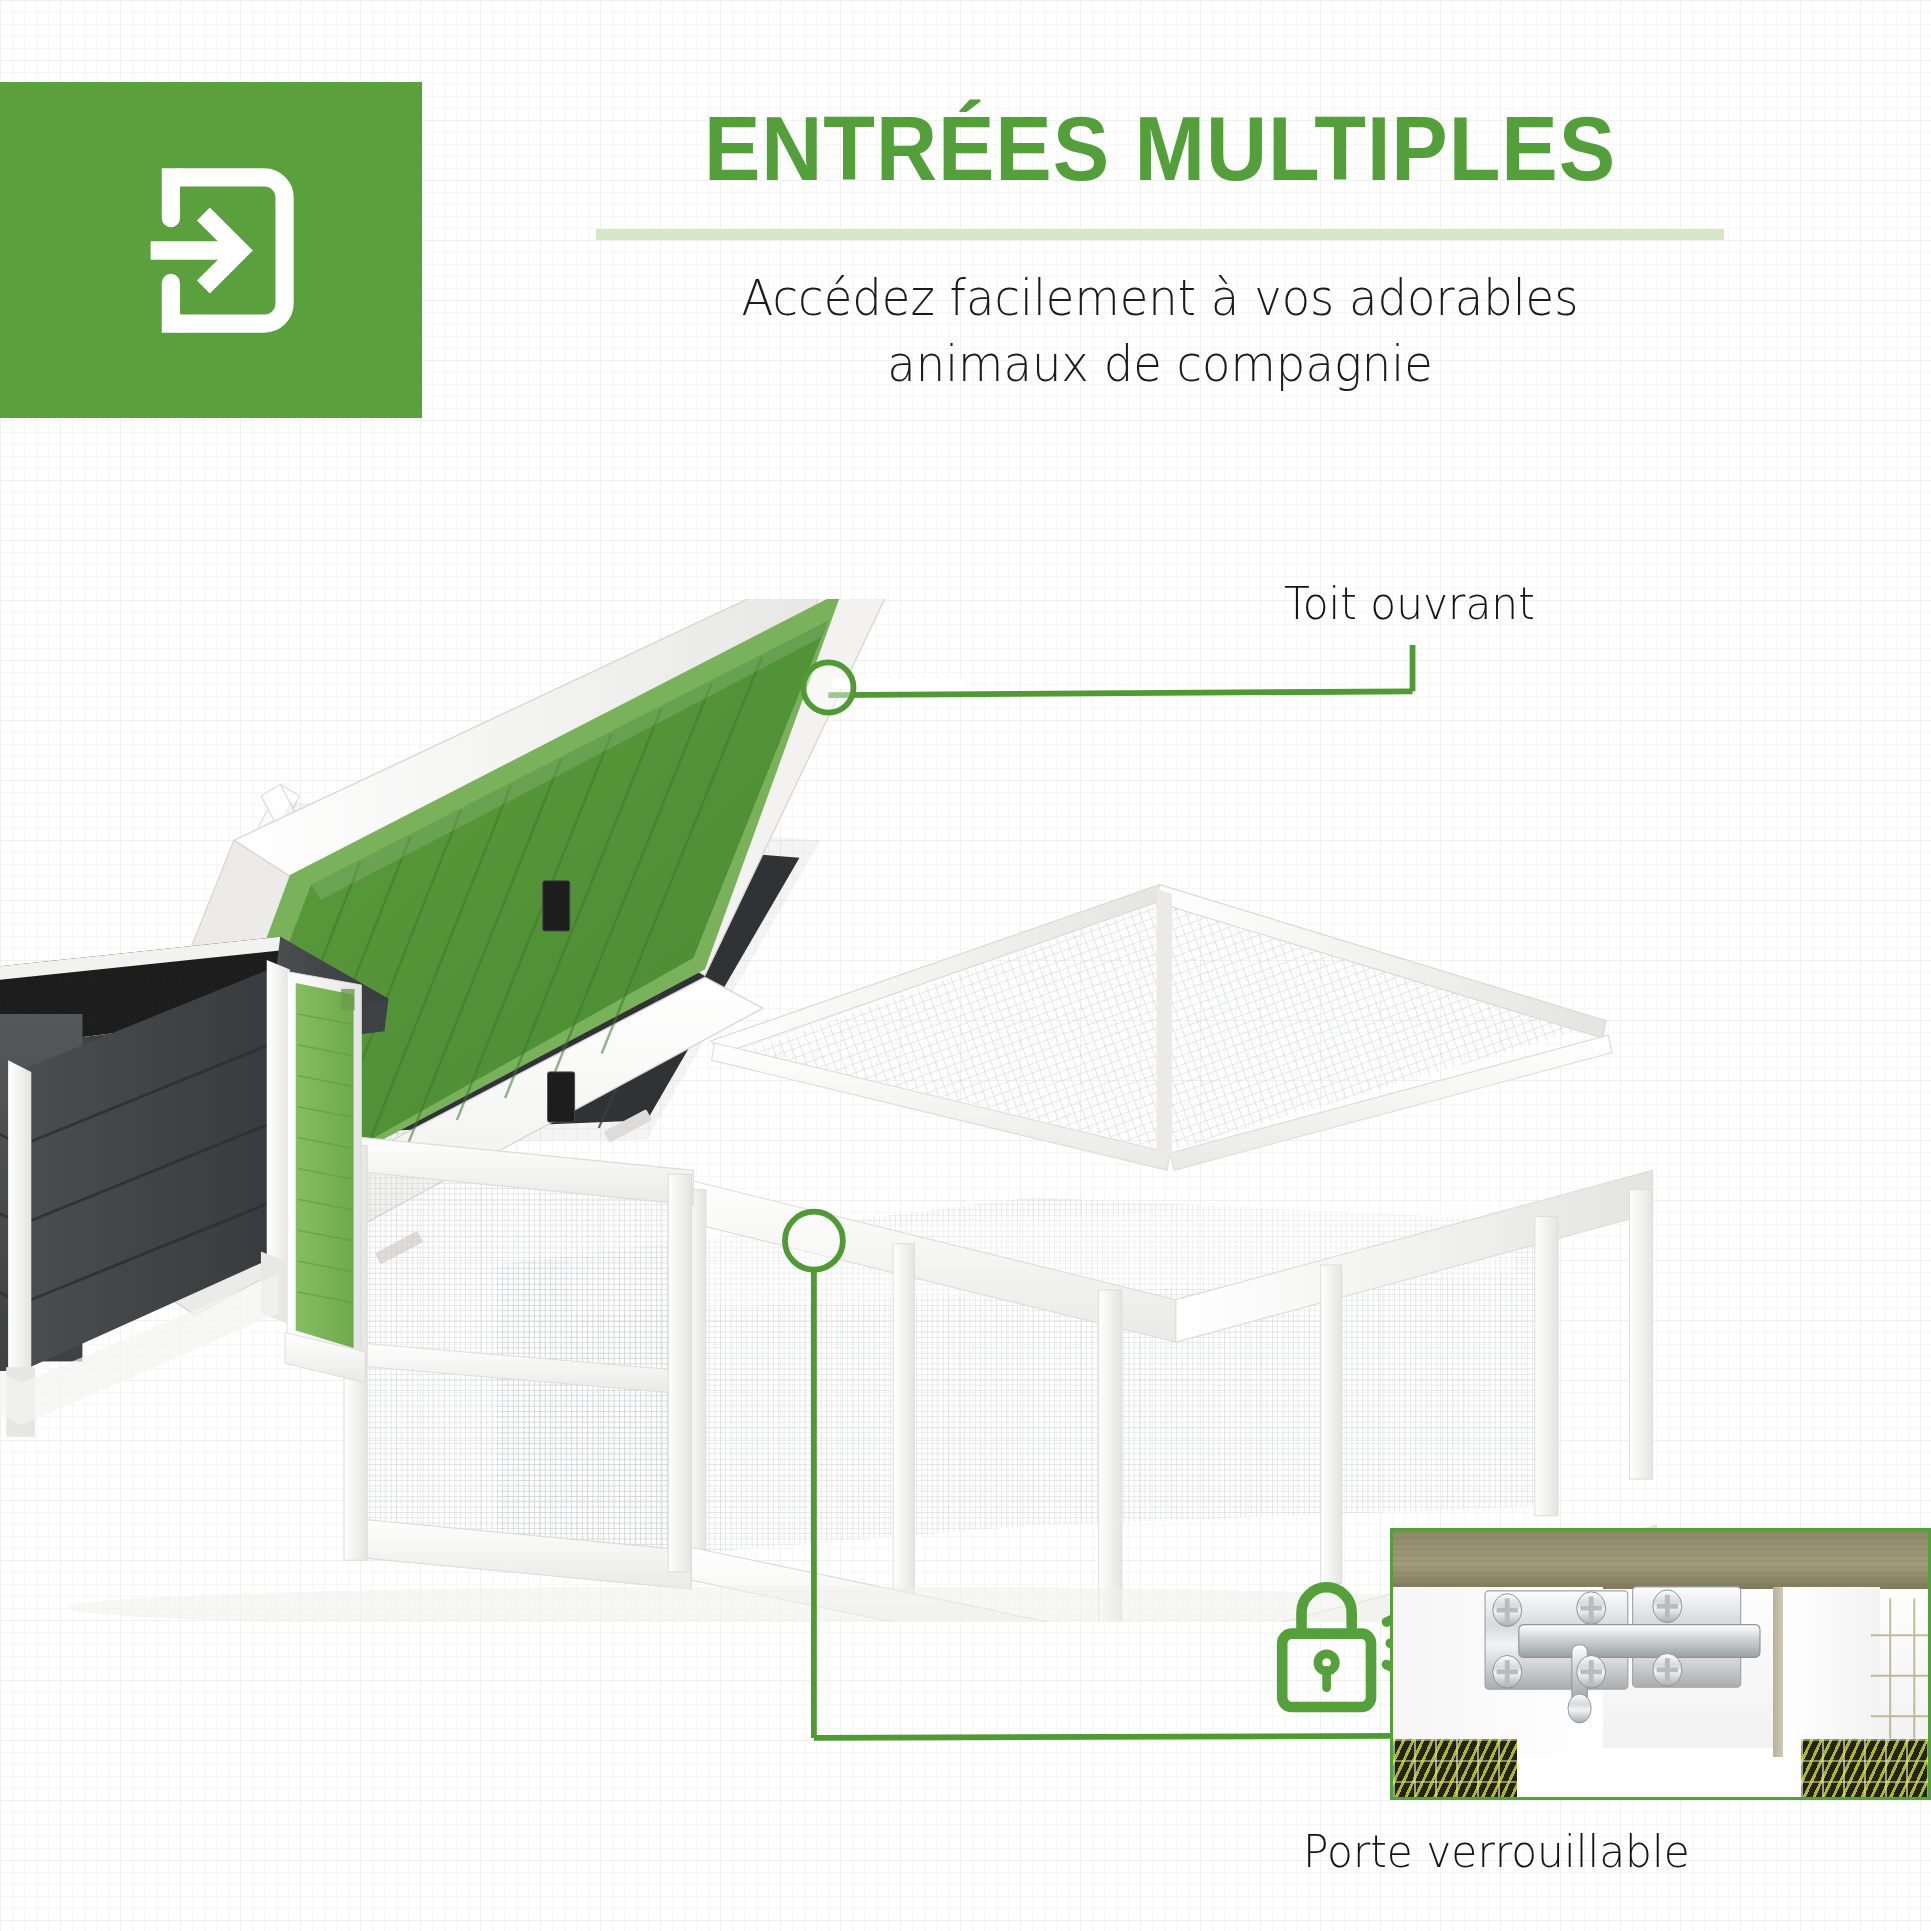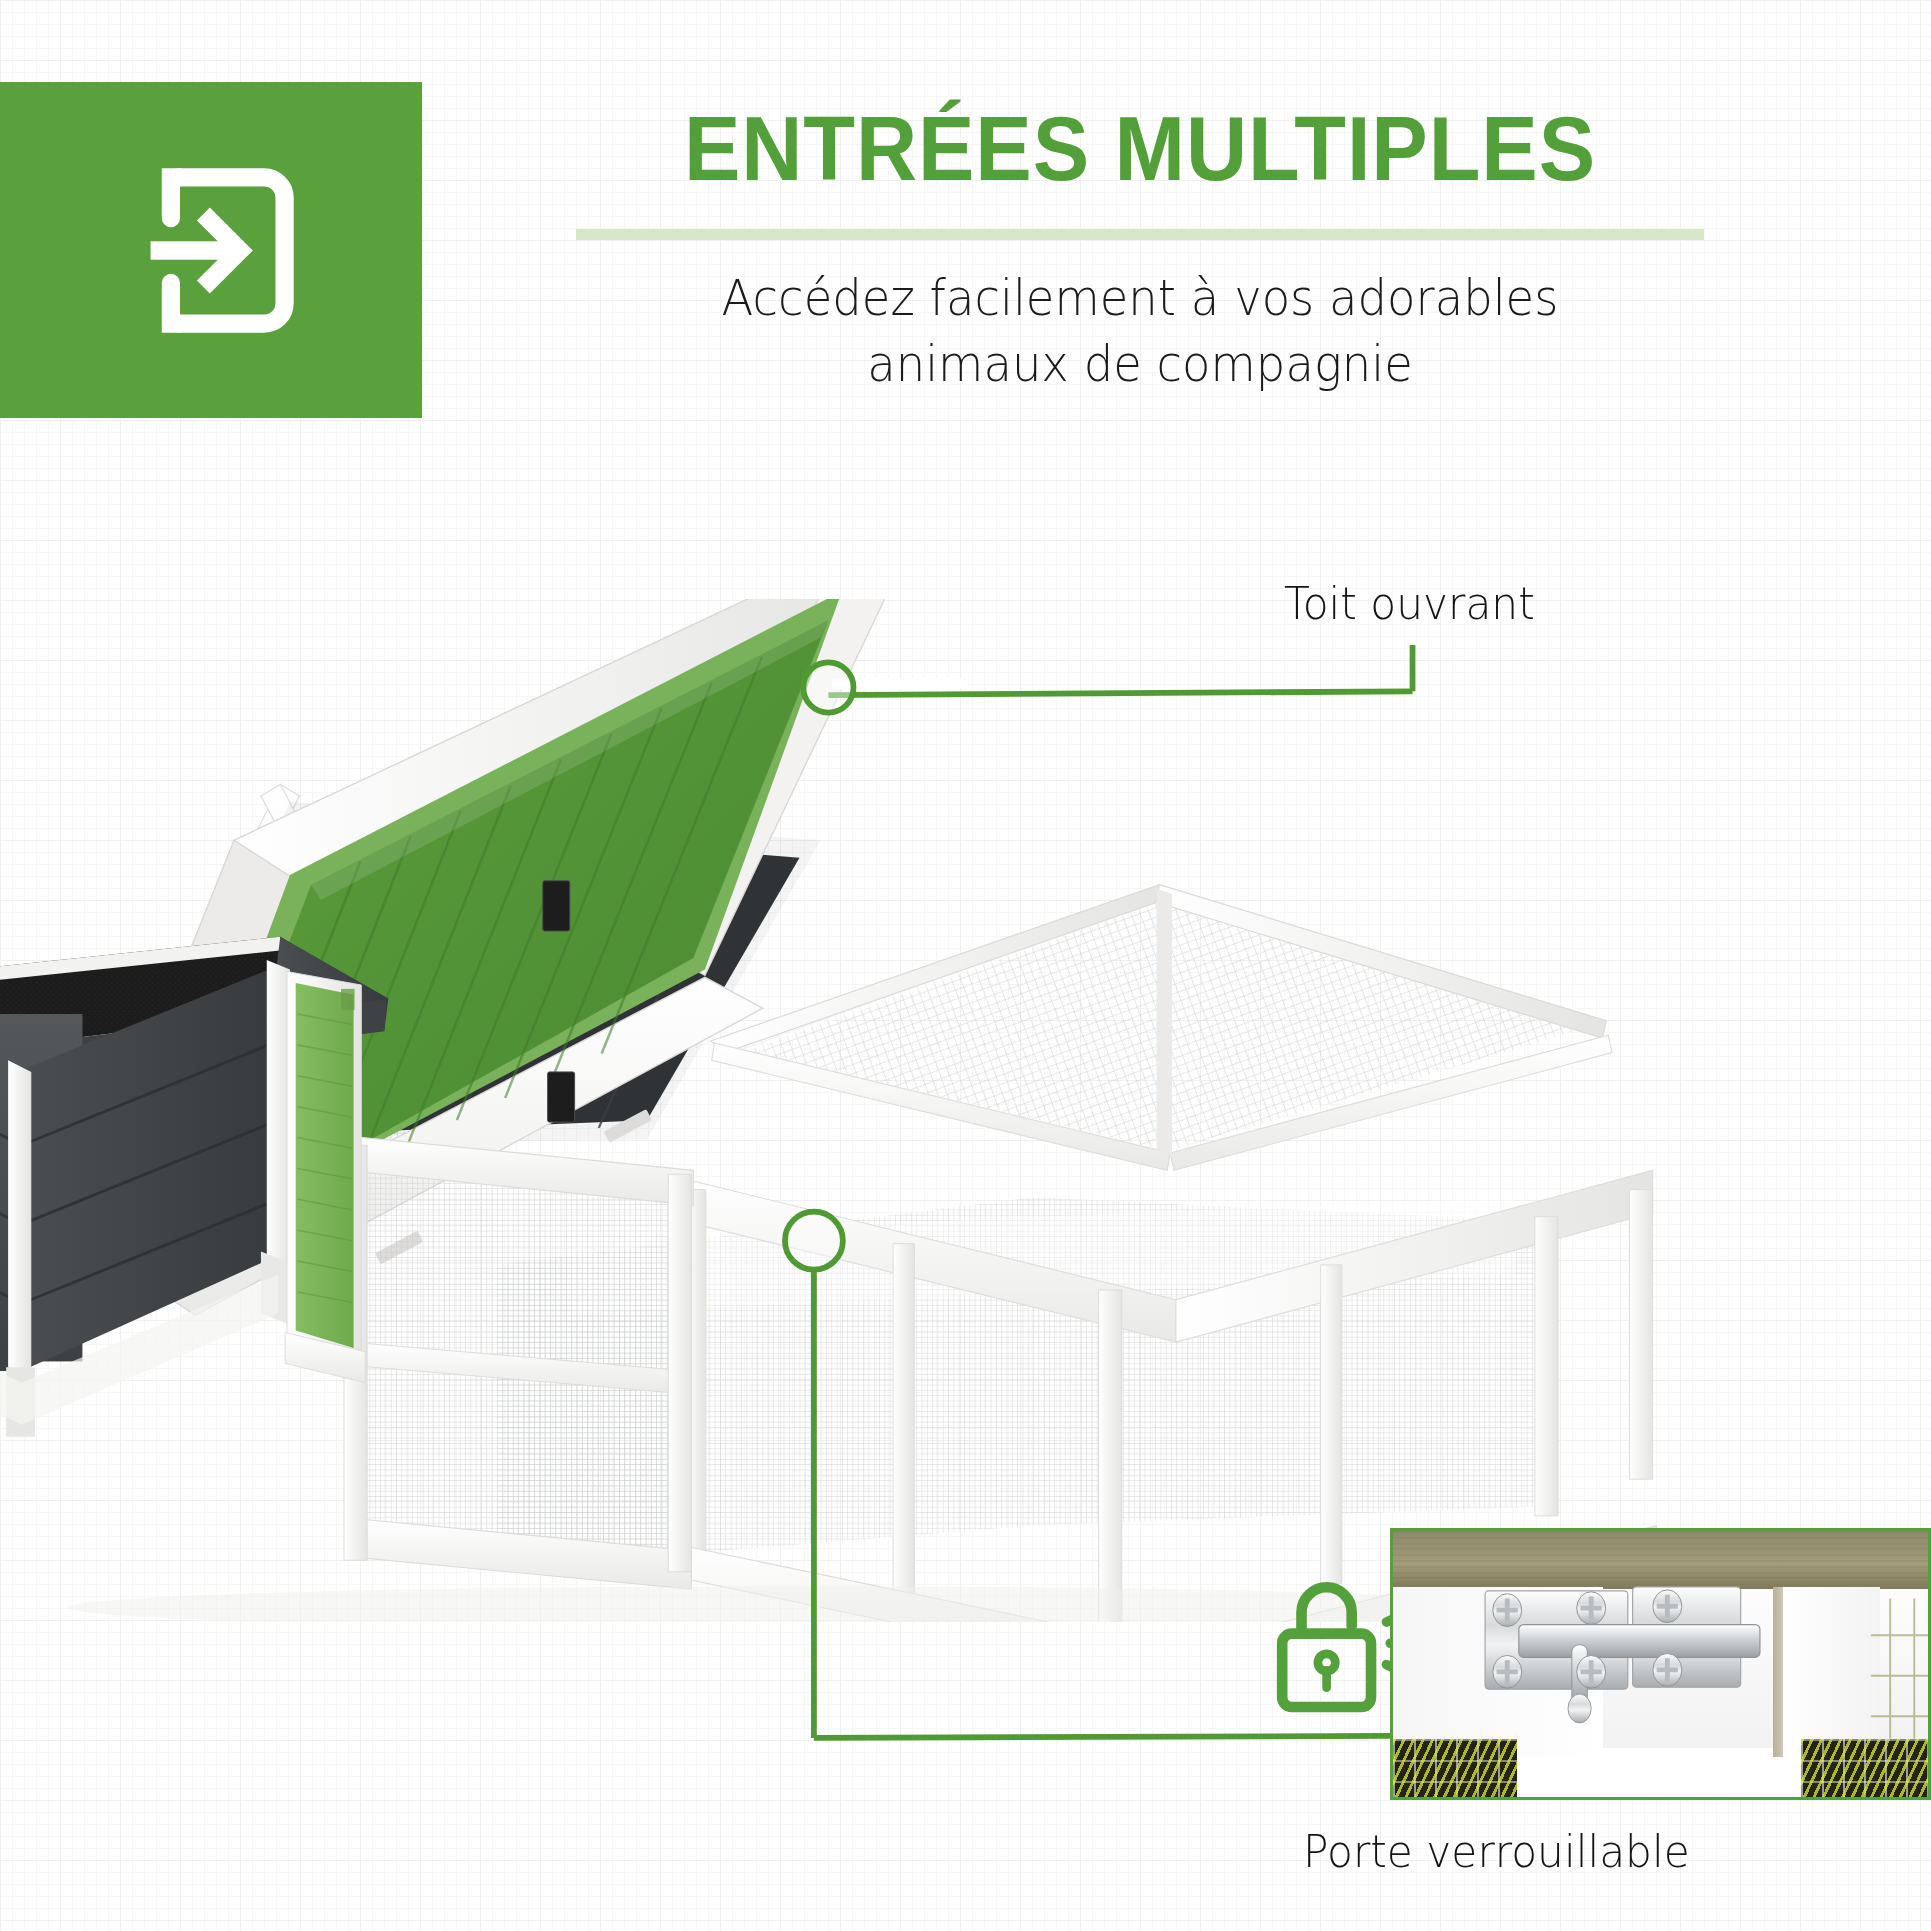--- a/index.html
+++ b/index.html
@@ -27,21 +27,21 @@
 
   
   #icon-badge{
     position:absolute;left:0;top:82px;width:422px;height:336px;
     background:#5aa03c;
     display:flex;align-items:center;justify-content:center;
   }
   #icon-badge svg{display:block;}
 
   #header-text{
-    position:absolute;left:435px;top:104px;width:1410px;
+    position:absolute;left:455px;top:104px;width:1410px;
   }
   #title{
     font-size:90px;line-height:1.0;
     font-weight:bold;color:#53a03a;
     letter-spacing:1px;
     text-align:center;
     font-family:"Liberation Sans Narrow","Liberation Sans",sans-serif;
     transform:scaleX(.94);transform-origin:center top;
     margin:0 0 0 0;
     white-space:nowrap;

